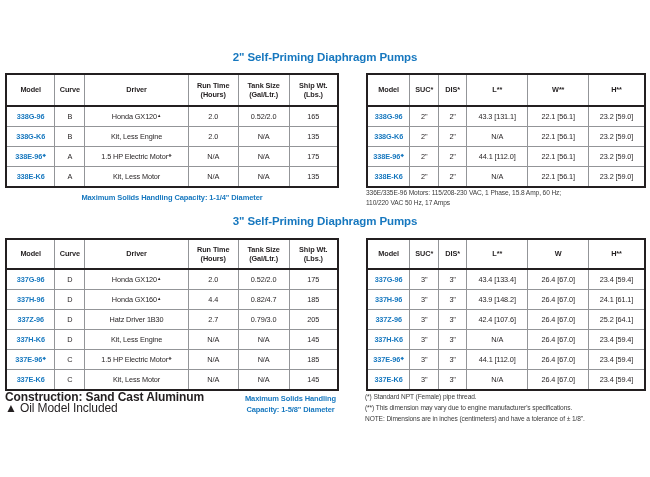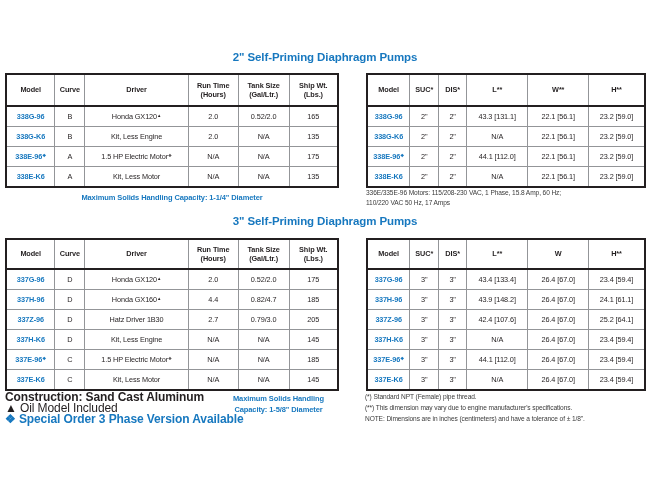--- a/index.html
+++ b/index.html
@@ -307,24 +307,23 @@
           <td>N/A</td>
           <td>26.4 [67.0]</td>
           <td>23.4 [59.4]</td>
         </tr>
       </tbody>
     </table>
 
   <div class="foot-left">
     <div class="bold">Construction: Sand Cast Aluminum</div>
     <div>▲ Oil Model Included</div>
-    <div class="blue">❖ Special Order 3 Phase Version Available</div>
   </div>
 
-  <div class="bluenote" style="left:196px; top:393px; width:165px; white-space:pre-line;">Maximum Solids Handling
+  <div class="bluenote" style="left:208px; top:393px; width:165px; white-space:pre-line;">Maximum Solids Handling
 Capacity: 1-5/8" Diameter</div>
 
   <div class="foot-right">
     <div>(*) Standard NPT (Female) pipe thread.</div>
     <div>(**) This dimension may vary due to engine manufacturer's specifications.</div>
     <div>NOTE: Dimensions are in inches (centimeters) and have a tolerance of ± 1/8".</div>
   </div>
 
 </div>
 

